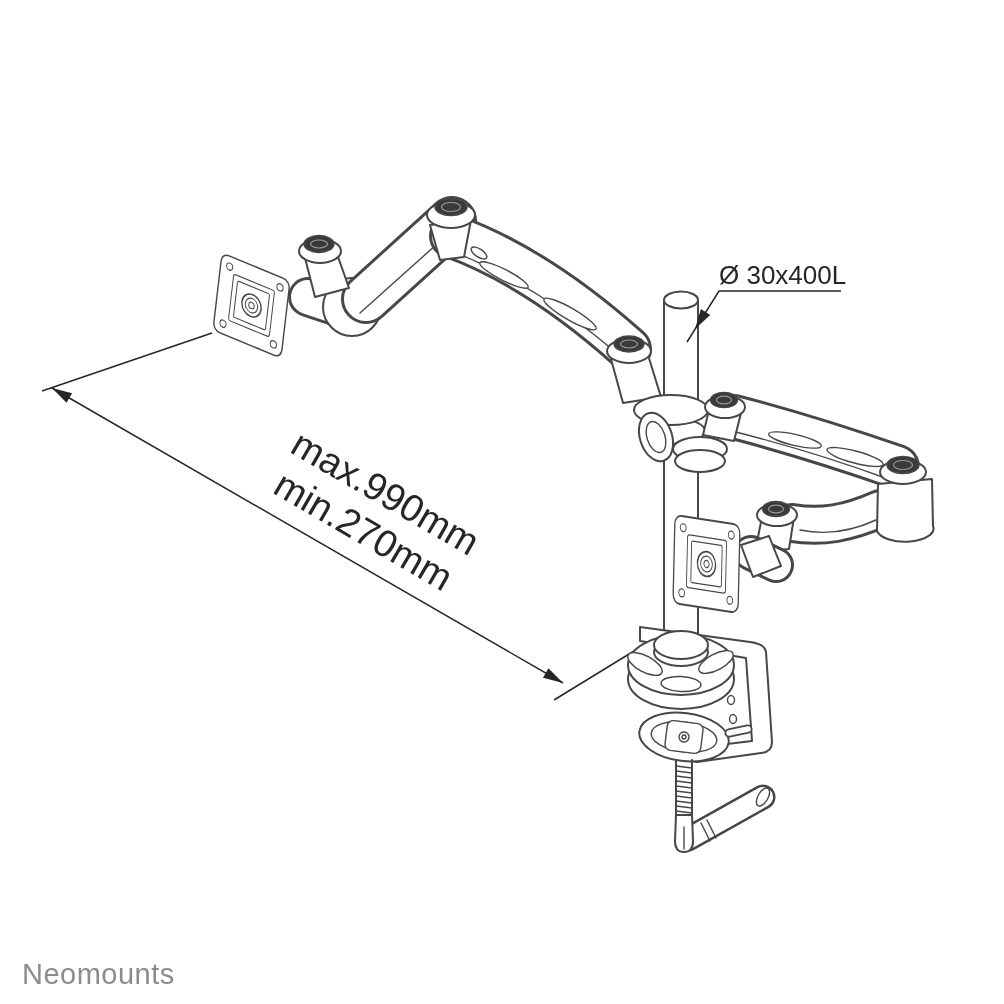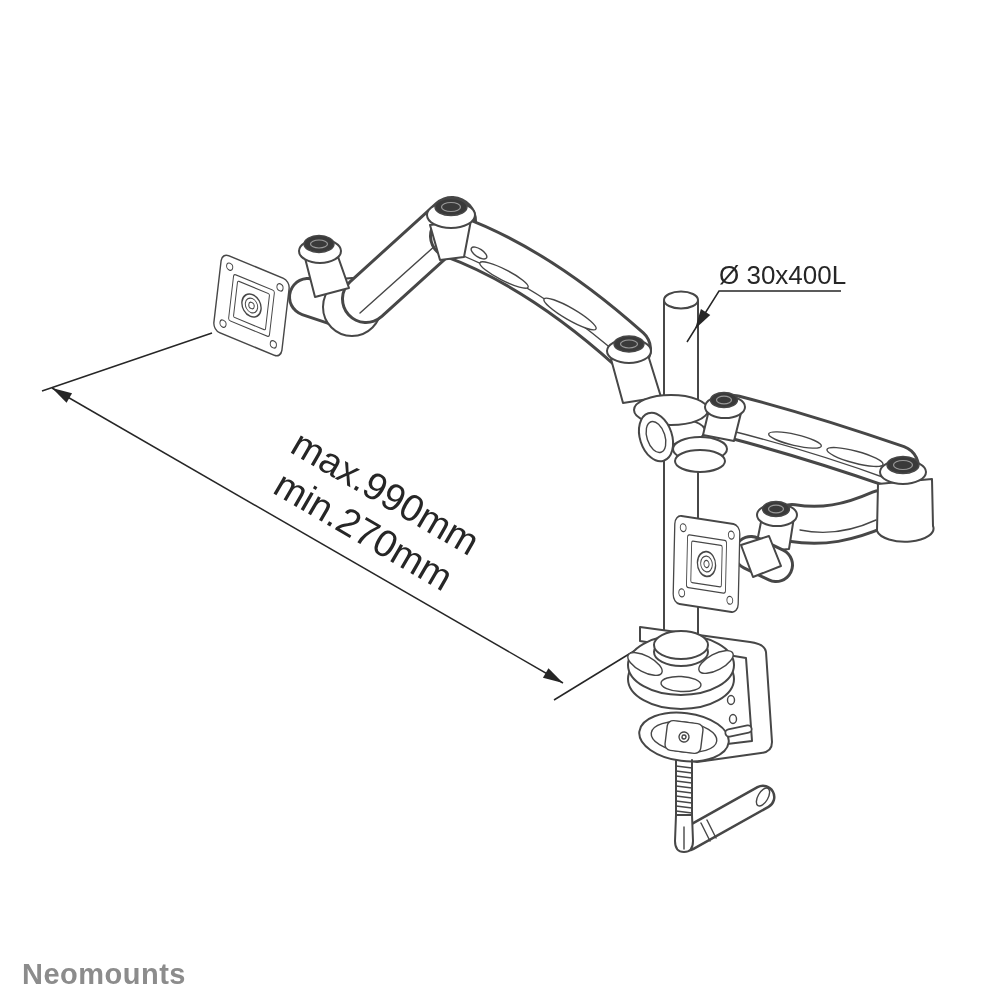--- a/index.html
+++ b/index.html
@@ -15,21 +15,21 @@
   .whthin{fill:#fff;stroke:var(--line);stroke-width:1.4;}
   .none{fill:none;stroke:var(--line);stroke-width:1.4;}
   .dark{fill:var(--cap);stroke:var(--line);stroke-width:1.4;}
   .capin{fill:none;stroke:#9a9a9a;stroke-width:1.2;}
   .oline{stroke:var(--line);fill:none;stroke-linecap:round;}
   .ifill{stroke:#fff;fill:none;stroke-linecap:round;}
   .dim{stroke:var(--text);stroke-width:1.5;fill:none;}
   .arrow{fill:var(--text);stroke:none;}
   .dimtext{font-family:"Liberation Sans",sans-serif;font-size:38px;fill:var(--text);}
   .calltext{font-family:"Liberation Sans",sans-serif;font-size:26px;fill:var(--text);}
-  .brand{position:absolute;left:22px;top:958px;font-size:29px;font-weight:700;
+  .brand{position:absolute;left:22px;top:958px;font-size:29px;font-weight:400;
          letter-spacing:0.5px;color:var(--brand);}
 </style>
 </head>
 <body>
 
 <div class="stage">
 <svg width="1004" height="1004" viewBox="0 0 1004 1004">
 
   <g>
     <line class="dim" x1="212" y1="333" x2="42" y2="391"></line>

